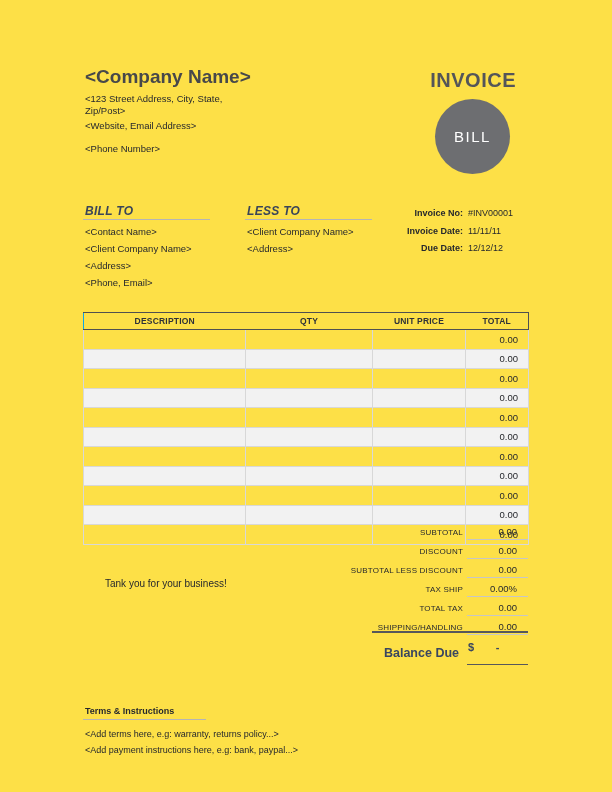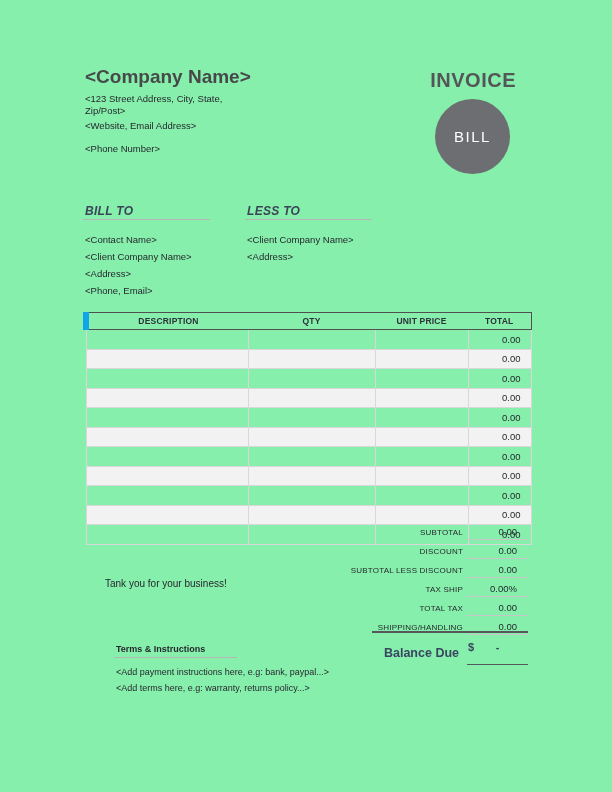--- a/index.html
+++ b/index.html
@@ -1,18 +1,18 @@
 <!DOCTYPE html>
 <html><head>
 <meta charset="utf-8">
 <style>
   html,body { margin:0; padding:0; background:#ffffff; }
   .page {
     position:relative; width:612px; height:792px; margin:0 auto;
-    background:#86efac; overflow:hidden;
+    background:#fde047; overflow:hidden;
     font-family:"Liberation Sans", sans-serif; color:#26282d;
   }
   
   .company-block { position:absolute; left:85px; top:66px; width:200px; }
   .company-name { font-size:19px; font-weight:bold; color:#47484a; line-height:22px; white-space:nowrap; }
   .addr-line { font-size:9.5px; line-height:12px; color:#26282d; }
   .addr-first { margin-top:5px; }
   .website-line { margin-top:3px; font-size:9.5px; line-height:12px; }
   .phone-line { margin-top:11px; font-size:9.5px; line-height:12px; }
   .invoice-title { position:absolute; right:96px; top:69px; font-size:20px; font-weight:bold; color:#545559; letter-spacing:0.5px; }
@@ -20,37 +20,37 @@
     position:absolute; left:435px; top:99px; width:75px; height:75px; border-radius:50%;
     background:#6d6e71; display:flex; align-items:center; justify-content:center;
   }
   .logo-text { color:#ffffff; font-size:15px; letter-spacing:1.5px; }
   
   .party { position:absolute; top:206px; width:127px; }
   .party.bill { left:83px; }
   .party.ship { left:245px; }
   .party-label { font-size:12px; font-weight:bold; color:#3a4559; letter-spacing:0.3px; padding-left:2px; line-height:10px;font-style:italic; }
   .party-rule { border-bottom:1px solid #b5b5b5; margin-top:3px; }
-  .party-lines { margin-top:11px; }
+  .party-lines { margin-top:3px; }
   .party-line { font-size:9.5px; line-height:17px; white-space:nowrap; padding-left:2px; }
   .invoice-meta { position:absolute; left:340px; top:205px; width:188px; }
   .meta-row { display:flex; line-height:17.6px; }
   .meta-label { width:123px; text-align:right; font-size:9px; font-weight:bold; color:#26282d; }
   .meta-value { margin-left:5px; font-size:9px; color:#26282d; }
   
   .items-table { position:absolute; left:83px; top:312px; width:445px; border-collapse:collapse; table-layout:fixed; }
   .items-table col.c-desc { width:162px; }
   .items-table col.c-qty { width:127px; }
   .items-table col.c-unit { width:93px; }
   .items-table col.c-total { width:63px; }
   .items-table thead td {
     height:14px; border-top:1px solid #505050; border-bottom:1px solid #505050;
     font-size:8.5px; font-weight:bold; text-align:center; color:#2e3138; letter-spacing:0.2px;
   }
-  .items-table thead td:first-child { border-left:6px solid #0ea5e9; }
+  .items-table thead td:first-child { border-left:1px solid #0ea5e9; }
   .items-table thead td:last-child { border-right:1px solid #505050; }
   .items-table tbody td { height:16.5px; border:1px solid #d8d8d8; font-size:9.5px; }
   .items-table tbody tr.alt { background:#f2f2f2; }
   .items-table tbody td.cell-total { text-align:right; padding-right:10px; }
   
   .summary { position:absolute; right:84px; top:523px; }
   .summary-row { display:flex; align-items:center; justify-content:flex-end; height:19px; }
   .summary-label { font-size:8px; font-weight:normal; color:#26282d; white-space:nowrap; letter-spacing:0.2px; }
   .summary-value {
     width:50px; margin-left:4px; border-bottom:1px solid #c6c6c6;
@@ -61,21 +61,21 @@
   .balance-block { position:absolute; right:84px; top:631px; width:156px; border-top:2px solid #56575b; }
   .balance-row { display:flex; align-items:center; justify-content:flex-end; padding-top:8px; }
   .balance-label { font-size:12.5px; font-weight:bold; color:#3a4660; }
   .balance-amount {
     position:relative; width:61px; margin-left:8px; padding-bottom:11px;
     border-bottom:1.5px solid #56575b; font-size:11px; font-weight:bold; color:#3a4660;
   }
   .currency { position:absolute; left:1px; top:0; }
   .amount-val { display:block; text-align:center; }
   
-  .terms { position:absolute; left:83px; top:644px; width:310px;margin-left:31px; }
+  .terms { position:absolute; left:83px; top:706px; width:310px; }
   .terms-title { font-size:9px; font-weight:bold; color:#26282d; line-height:11px; padding-left:2px; }
   .terms-rule { width:123px; border-bottom:1px solid #b5b5b5; margin-top:2px; }
   .terms-lines { margin-top:6px; }
   .terms-line { font-size:9px; line-height:16px; color:#26282d; padding-left:2px; white-space:nowrap; }
 </style>
 </head>
 <body>
 
 <div class="page">
 
@@ -104,20 +104,34 @@
 
   <div class="party ship">
     <div class="party-label">LESS TO</div>
     <div class="party-rule"></div>
     <div class="party-lines">
         <div class="party-line">&lt;Client Company Name&gt;</div>
         <div class="party-line">&lt;Address&gt;</div>
       </div>
   </div>
 
+  <div class="invoice-meta">
+      <div class="meta-row">
+        <span class="meta-label">Invoice No:</span>
+        <span class="meta-value">#INV00001</span>
+      </div>
+      <div class="meta-row">
+        <span class="meta-label">Invoice Date:</span>
+        <span class="meta-value">11/11/11</span>
+      </div>
+      <div class="meta-row">
+        <span class="meta-label">Due Date:</span>
+        <span class="meta-value">12/12/12</span>
+      </div>
+    </div>
 
   <table class="items-table">
     <colgroup>
         <col class="c-desc">
         <col class="c-qty">
         <col class="c-unit">
         <col class="c-total">
       </colgroup>
     <thead>
         <tr>
@@ -233,18 +247,18 @@
         <span class="currency">$</span>
         <span class="amount-val">-</span>
       </span>
     </div>
   </div>
 
   <div class="terms">
     <div class="terms-title">Terms &amp; Instructions</div>
     <div class="terms-rule"></div>
     <div class="terms-lines">
+        <div class="terms-line">&lt;Add terms here, e.g: warranty, returns policy...&gt;</div>
         <div class="terms-line">&lt;Add payment instructions here, e.g: bank, paypal...&gt;</div>
-        <div class="terms-line">&lt;Add terms here, e.g: warranty, returns policy...&gt;</div>
       </div>
   </div>
 
 </div>
 
 </body></html>

